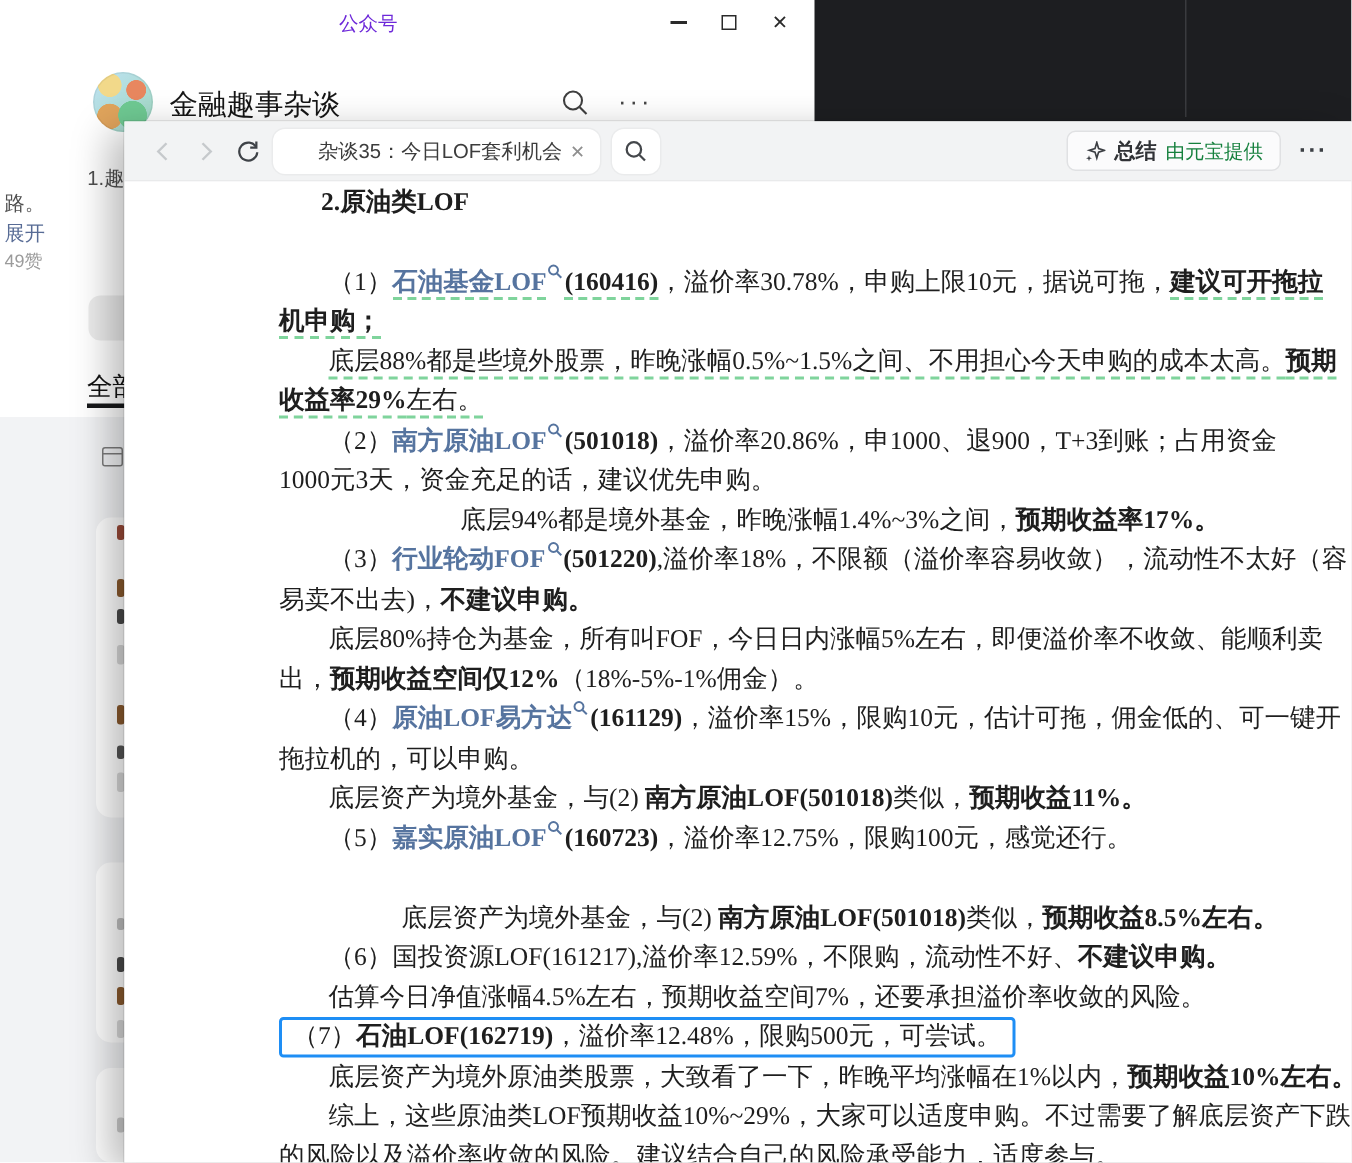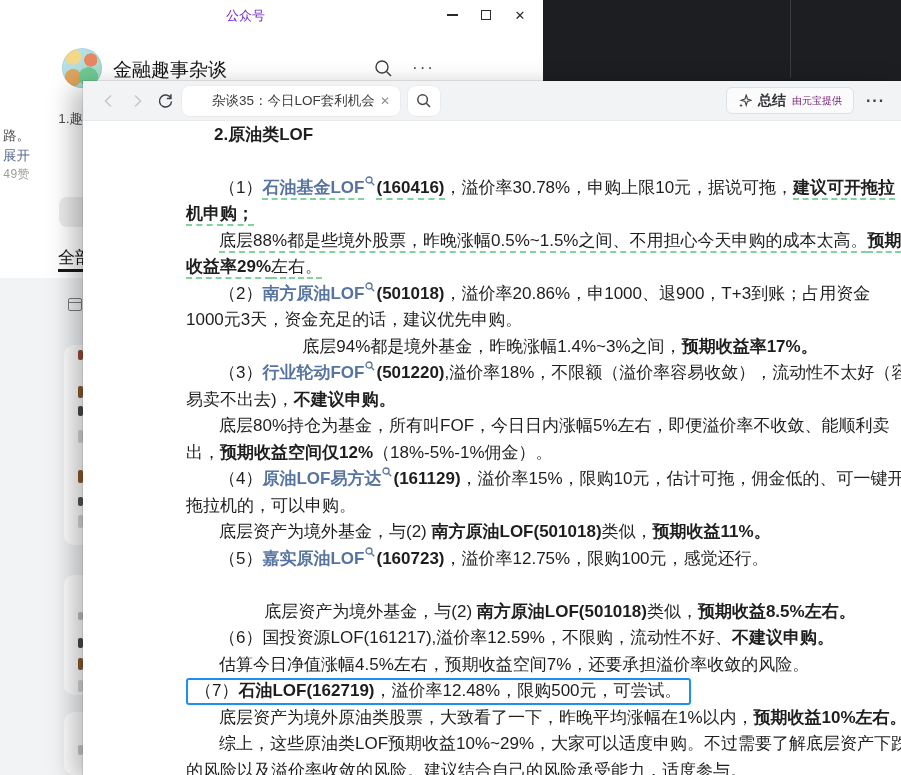--- a/index.html
+++ b/index.html
@@ -26,21 +26,21 @@
       radial-gradient(circle at 28% 74%, #e0a45c 0 20%, transparent 21%),
       linear-gradient(135deg,#bfe2f4,#9fd8c0);
     box-shadow:0 0 0 1px rgba(0,0,0,.06) inset; }
   .acct-name { position:absolute; left:113px; top:57px; font-size:19px; color:#161616; }
   .hdr-search { position:absolute; left:374px; top:59px; }
   .hdr-dots { position:absolute; left:412px; top:58px; font-size:17px; color:#454545; letter-spacing:2px; }
   .sn { position:absolute; left:3px; white-space:nowrap; overflow:hidden; width:80px; }
   .sn1 { top:110px; font-size:13.5px; color:#4f4f4f;text-align:right; }
   .sn2 { top:127px; font-size:13.5px; color:#4f4f4f; }
   .sn3 { top:147px; font-size:13.5px; color:#576b95; }
-  .sn4 { top:166px; font-size:12px; color:#9b9b9b;font-family:Liberation Mono, monospace; }
+  .sn4 { top:166px; font-size:12px; color:#9b9b9b; }
   .mini-card { position:absolute; left:59px; top:197px; width:24px; height:30px; background:#ececec; border-radius:8px 0 0 8px; }
   .tab-all { position:absolute; left:58px; top:246px; width:25px; font-size:17px; color:#121212; white-space:nowrap; overflow:hidden; }
   .tab-underline { position:absolute; left:58px; top:269px; width:25px; height:3px; background:#17181a; }
   .chat-bg { position:absolute; left:0; top:278px; width:83px; height:497px; background:#f2f3f5; }
   .drawer-icon { position:absolute; left:68px; top:298px; width:14px; height:13px; border:1.4px solid #7c7c7c; border-radius:2px; }
   .drawer-icon::before { content:""; position:absolute; left:-1px; right:-1px; top:3px; border-top:1.4px solid #7c7c7c; }
   .msg-card { position:absolute; left:64px; width:19px; background:#fff; border-radius:10px 0 0 10px; }
   .frag { position:absolute; left:78px; width:5px; border-radius:2px; }
   
   .overlay { position:absolute; left:83px; top:81px; width:818px; height:694px; background:#fff;
@@ -57,25 +57,25 @@
       radial-gradient(circle at 70% 68%, #6fca93 0 26%, transparent 27%),
       linear-gradient(135deg,#bfe2f4,#e8a express45c); }
   .tab-label { margin-left:6px; flex:1; font-size:13.5px; color:#3c3c3c; white-space:nowrap; overflow:hidden; }
   .tab-close { margin-left:4px; flex:none; font-size:12px; color:#8f8f8f; width:14px; text-align:center; }
   .search-pill { margin-left:8px; width:32px; height:30px; background:#fff; border-radius:8px;
     display:flex; align-items:center; justify-content:center; box-shadow:0 0 0 1px rgba(0,0,0,.03); }
   .tb-spacer { flex:1; }
   .summary-btn { height:27px; display:flex; align-items:center; gap:6px; padding:0 11px;
     background:#fbfbfc; border:1px solid #e0e1e3; border-radius:6px; }
   .summary-label { font-size:14px; font-weight:600; color:#303236; }
-  .summary-provider { font-size:10px; color:#701a75; }
+  .summary-provider { font-size:13px; color:#15803d; }
   .tb-dots { margin:0 16px 0 12px; font-size:16px; font-weight:bold; color:#3c3f44; letter-spacing:1px; }
   
   .content { position:absolute; left:0; top:40px; right:0; bottom:0; background:#fff;
-    padding-left:103px; padding-top:0.5px; overflow:hidden; }
+    padding-left:103px; padding-top:0.5px; overflow:hidden;font-family:Liberation Serif, serif; }
   .ln { height:26.5px; line-height:26.5px; white-space:nowrap; font-size:17px; color:#1e1e1e; }
   .b { font-weight:700; }
   .lk { color:var(--link-color,#56749f); font-weight:700;margin-top:36px; }
   .dash { border-bottom:2px dashed var(--dash-color,#7fd49c); padding-bottom:1px; }
   .hlbox { border:2px solid var(--box-color,#1e8ef5); border-radius:3px; padding:1px 7px 3px 7px; }
   .sup { display:inline-block; transform:translateY(-7px); margin:0 1px; }
   svg { display:block; }
 </style>
 </head>
 <body style="--link-color: #56749f; --dash-color: #7fd49c; --box-color: #1e8ef5;">

